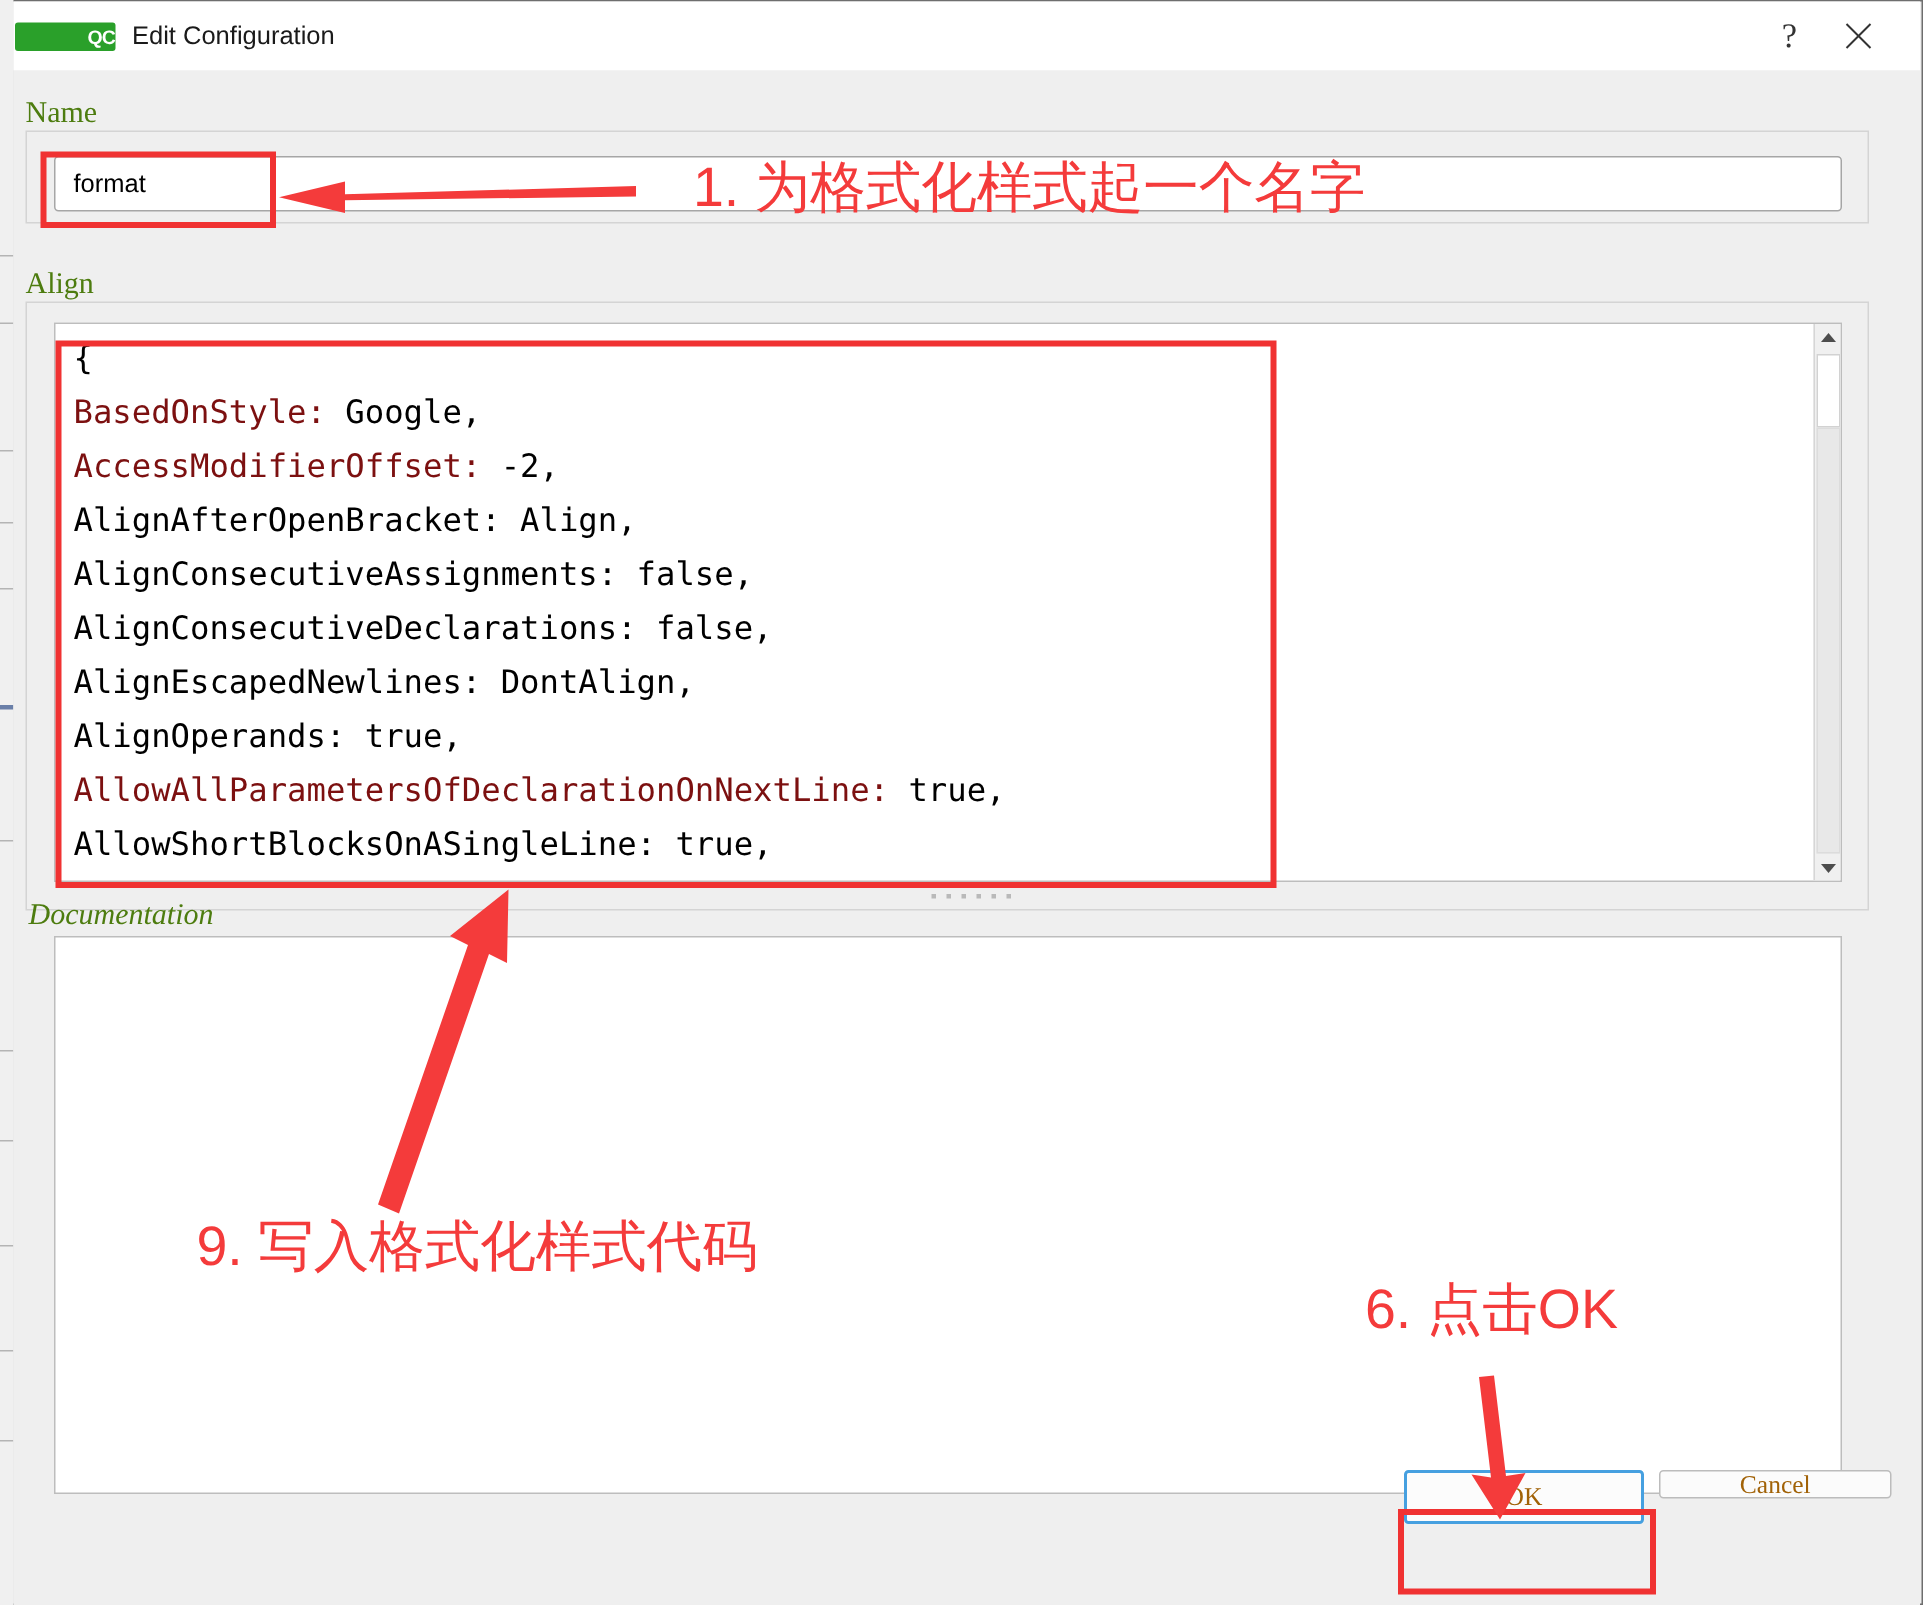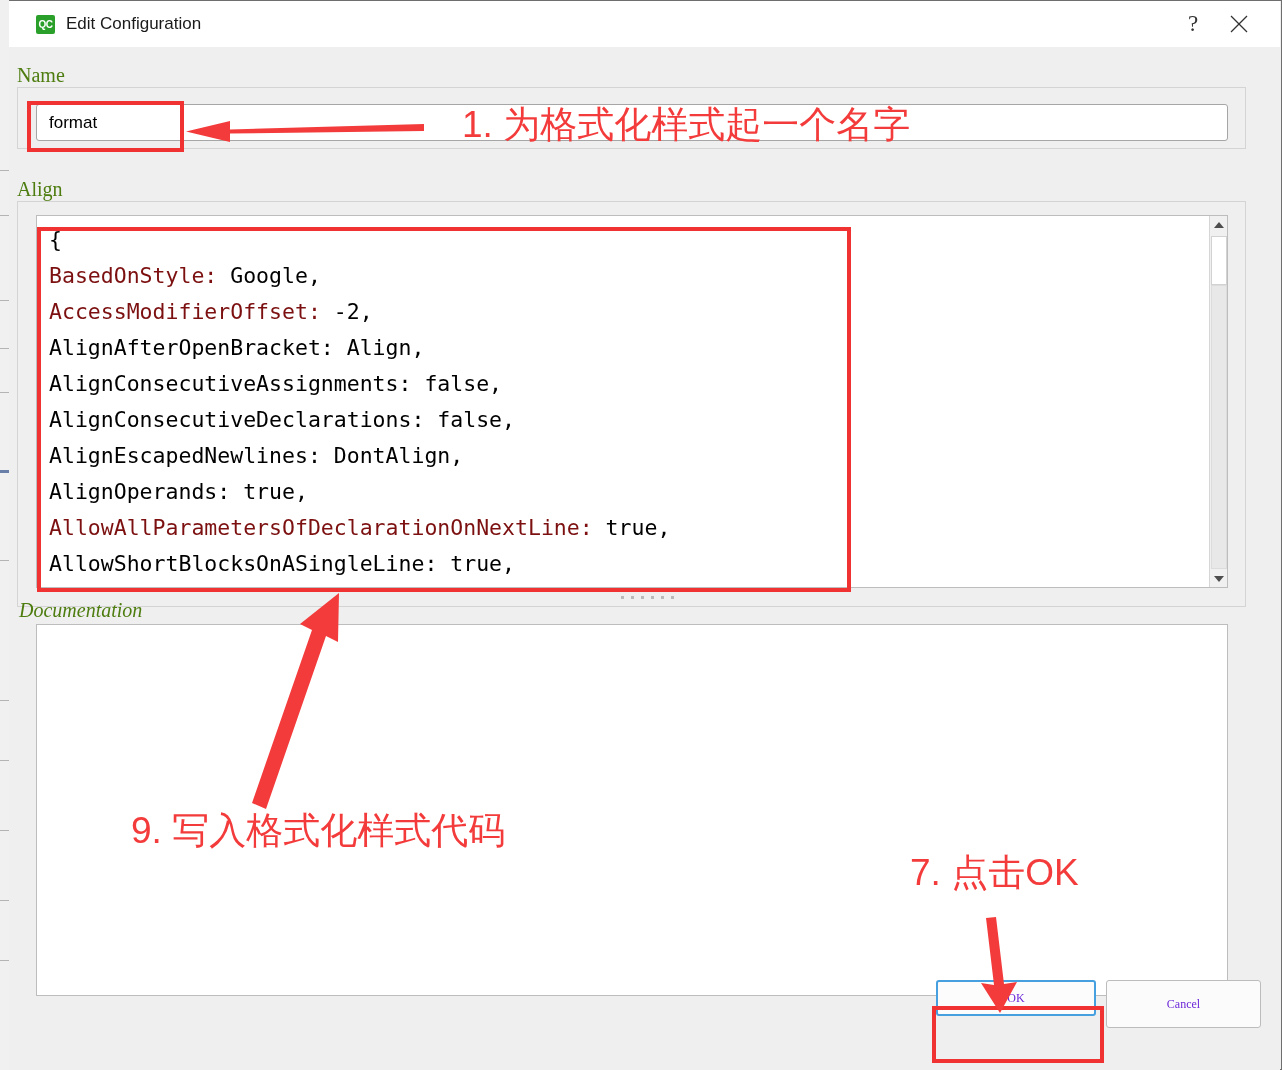--- a/index.html
+++ b/index.html
@@ -43,28 +43,29 @@
 
   
   .titlebar {
     position: absolute; left: 0; top: 0;
     width: 1271px; height: 46px;
     background: #ffffff;
     display: flex; align-items: center;
   }
   .app-icon {
     width: 19px; height: 19px;
-    margin-left: 27px;
+    margin-left: 1px;
     background: #2aa02a;
     border-radius: 2px;
     display: flex; align-items: center; justify-content: center;
     font-family: "Liberation Sans", sans-serif;
-    font-size: 10px; font-weight: bold; color: #ffffff;
+    font-size: 13px; font-weight: bold; color: #ffffff;
     letter-spacing: -0.5px;
     flex: 0 0 auto;
+    padding-left: 48px;
   }
   .title-text {
     margin-left: 11px;
     font-family: "Liberation Sans", sans-serif;
     font-size: 17px;
     color: #1a1a1a;
     white-space: nowrap;
     text-align: right;
   }
   .title-spacer { flex: 1 1 auto; }
@@ -196,22 +197,22 @@
     box-sizing: border-box;
   }
 
   
   .btn {
     position: absolute;
     background: #fbfbfb;
     box-sizing: border-box;
     display: flex; align-items: center; justify-content: center;
     font-family: "Liberation Serif", "DejaVu Serif", serif;
-    font-size: 12px;
-    color: #6d28d9;
+    font-size: 17px;
+    color: #a16207;
     border-radius: 3px;
   }
   .btn.primary {
     border: 2px solid #46a0e0;
     background: #fcfcfc;
   }
   .btn.secondary {
     border: 1px solid #bcbcbc;
     background: #fbfbfb;
   }
@@ -296,21 +297,21 @@
         <i></i>
         <i></i>
         <i></i>
         <i></i>
     </div>
 
     <div class="section-label" style="left:10px; top:552px;font-style:italic;">Documentation</div>
     <div class="doc-box" style="left:27px; top:577px; width:1192px; height:372px;"></div>
 
     <div class="btn primary" style="left:927px; top:933px; width:160px; height:36px;">OK</div>
-    <div class="btn secondary" style="left:1097px; top:933px; width:155px; height:48px;">Cancel</div>
+    <div class="btn secondary" style="left:1097px; top:933px; width:155px; height:19px;">Cancel</div>
 
   </div>
 </div>
 
 <div class="overlay">
 
   <div class="hl-box" style="left:27px; top:101px; width:157px; height:51px;"></div>
   <div class="hl-box" style="left:37px; top:227px; width:814px; height:365px;"></div>
   <div class="hl-box" style="left:932px; top:1006px; width:172px; height:57px;"></div>
 
@@ -318,14 +319,14 @@
 
     <polygon points="424,124 230,129.5 230,121 186,131.5 230,142 230,133.5 424,131" fill="#f43b3b"></polygon>
 
     <polygon points="252,803 312,630 300,624 339,593 338,642 326,636 266,809" fill="#f43b3b"></polygon>
 
     <polygon points="986,918 994,985 981,983 1000,1013 1017,982 1004,984 996,917" fill="#f43b3b"></polygon>
   </svg>
 
   <div class="ann-text" style="left:430px; top:100px; font-size:37px;margin-left:32px;">1. 为格式化样式起一个名字</div>
   <div class="ann-text" style="left:131px; top:806px; font-size:37px;">9. 写入格式化样式代码</div>
-  <div class="ann-text" style="left:910px; top:848px; font-size:37px;">7. 点击OK</div>
+  <div class="ann-text" style="left:910px; top:848px; font-size:37px;">6. 点击OK</div>
 </div>
 
 </body></html>

